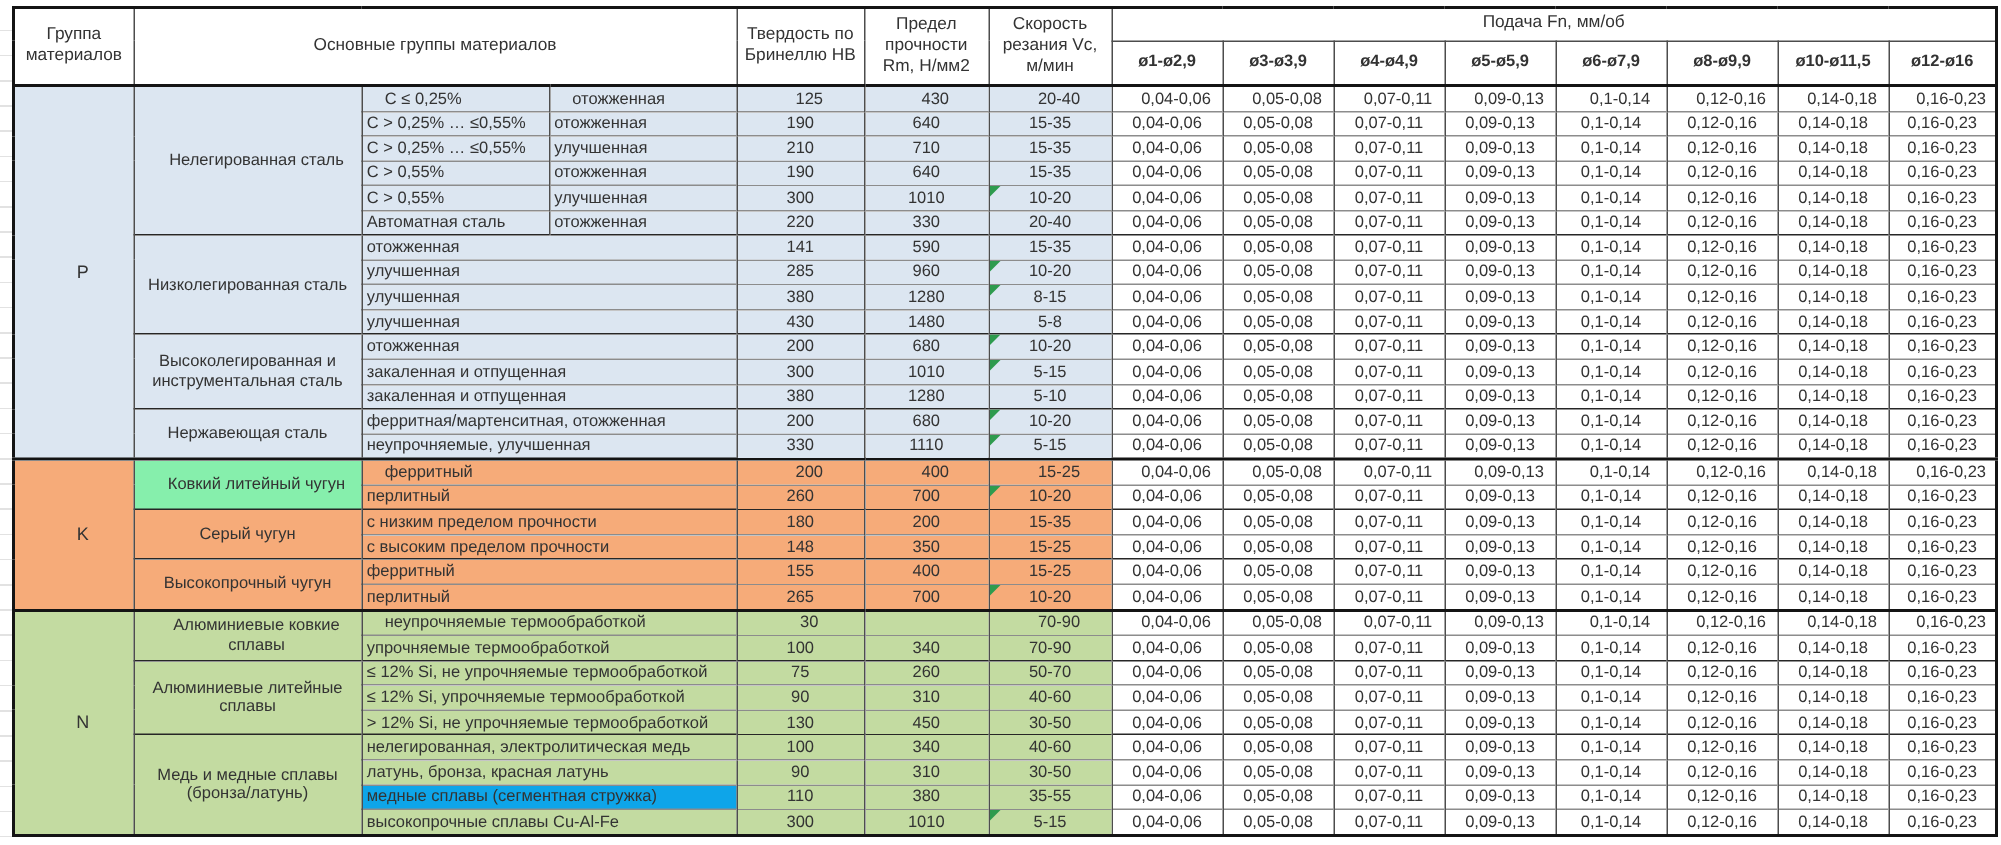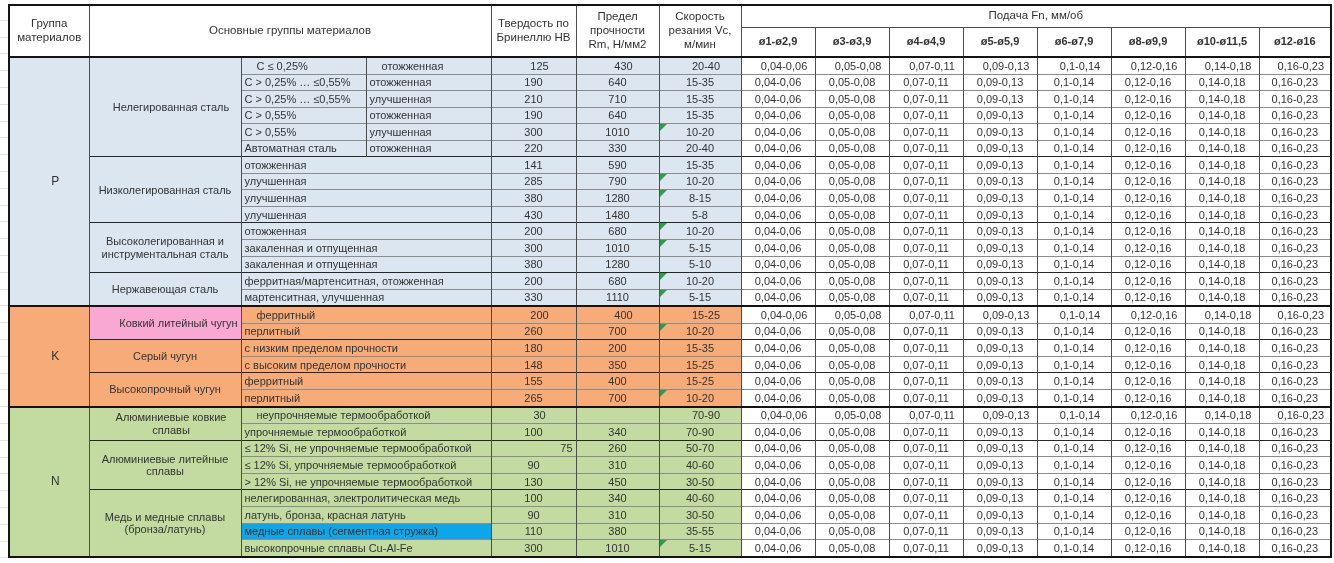--- a/index.html
+++ b/index.html
@@ -222,21 +222,21 @@
             <td class="c-feed">0,07-0,11</td>
             <td class="c-feed">0,09-0,13</td>
             <td class="c-feed">0,1-0,14</td>
             <td class="c-feed">0,12-0,16</td>
             <td class="c-feed">0,14-0,18</td>
             <td class="c-feed">0,16-0,23</td>
           </tr>
           <tr>
             <td class="c-sub" colspan="2" style="background: rgb(220, 230, 241);">улучшенная</td>
             <td class="c-num" style="background: rgb(220, 230, 241);">285</td>
-            <td class="c-num" style="background: rgb(220, 230, 241);">790</td>
+            <td class="c-num" style="background: rgb(220, 230, 241);">960</td>
             <td class="c-num" style="background: rgb(220, 230, 241);">10-20<span class="note-marker" style="border-top-color: rgb(46, 155, 78);"></span></td>
             <td class="c-feed">0,04-0,06</td>
             <td class="c-feed">0,05-0,08</td>
             <td class="c-feed">0,07-0,11</td>
             <td class="c-feed">0,09-0,13</td>
             <td class="c-feed">0,1-0,14</td>
             <td class="c-feed">0,12-0,16</td>
             <td class="c-feed">0,14-0,18</td>
             <td class="c-feed">0,16-0,23</td>
           </tr>
@@ -320,36 +320,36 @@
             <td class="c-feed">0,04-0,06</td>
             <td class="c-feed">0,05-0,08</td>
             <td class="c-feed">0,07-0,11</td>
             <td class="c-feed">0,09-0,13</td>
             <td class="c-feed">0,1-0,14</td>
             <td class="c-feed">0,12-0,16</td>
             <td class="c-feed">0,14-0,18</td>
             <td class="c-feed">0,16-0,23</td>
           </tr>
           <tr>
-            <td class="c-sub" colspan="2" style="background: rgb(220, 230, 241);">мартенситная, улучшенная</td>
+            <td class="c-sub" colspan="2" style="background: rgb(220, 230, 241);">неупрочняемые, улучшенная</td>
             <td class="c-num" style="background: rgb(220, 230, 241);">330</td>
             <td class="c-num" style="background: rgb(220, 230, 241);">1110</td>
             <td class="c-num" style="background: rgb(220, 230, 241);">5-15<span class="note-marker" style="border-top-color: rgb(46, 155, 78);"></span></td>
             <td class="c-feed">0,04-0,06</td>
             <td class="c-feed">0,05-0,08</td>
             <td class="c-feed">0,07-0,11</td>
             <td class="c-feed">0,09-0,13</td>
             <td class="c-feed">0,1-0,14</td>
             <td class="c-feed">0,12-0,16</td>
             <td class="c-feed">0,14-0,18</td>
             <td class="c-feed">0,16-0,23</td>
           </tr>
           <tr class="group-start">
             <td class="c-group" rowspan="6" style="background: rgb(246, 171, 121);">K</td>
-            <td class="c-material" rowspan="2" style="background: #f9a8d4; text-align: right;">Ковкий литейный чугун</td>
+            <td class="c-material" rowspan="2" style="background: #86efac;">Ковкий литейный чугун</td>
             <td class="c-sub" colspan="2" style="background: rgb(246, 171, 121);">ферритный</td>
             <td class="c-num" style="background: rgb(246, 171, 121);">200</td>
             <td class="c-num" style="background: rgb(246, 171, 121);">400</td>
             <td class="c-num" style="background: rgb(246, 171, 121);">15-25</td>
             <td class="c-feed">0,04-0,06</td>
             <td class="c-feed">0,05-0,08</td>
             <td class="c-feed">0,07-0,11</td>
             <td class="c-feed">0,09-0,13</td>
             <td class="c-feed">0,1-0,14</td>
             <td class="c-feed">0,12-0,16</td>
@@ -454,21 +454,21 @@
             <td class="c-feed">0,07-0,11</td>
             <td class="c-feed">0,09-0,13</td>
             <td class="c-feed">0,1-0,14</td>
             <td class="c-feed">0,12-0,16</td>
             <td class="c-feed">0,14-0,18</td>
             <td class="c-feed">0,16-0,23</td>
           </tr>
           <tr class="material-start">
             <td class="c-material" rowspan="3" style="background: rgb(195, 219, 161);">Алюминиевые литейные сплавы</td>
             <td class="c-sub" colspan="2" style="background: rgb(195, 219, 161);">≤ 12% Si, не упрочняемые термообработкой</td>
-            <td class="c-num" style="background: rgb(195, 219, 161); text-align: right;">75</td>
+            <td class="c-num" style="background: rgb(195, 219, 161);">75</td>
             <td class="c-num" style="background: rgb(195, 219, 161);">260</td>
             <td class="c-num" style="background: rgb(195, 219, 161);">50-70</td>
             <td class="c-feed">0,04-0,06</td>
             <td class="c-feed">0,05-0,08</td>
             <td class="c-feed">0,07-0,11</td>
             <td class="c-feed">0,09-0,13</td>
             <td class="c-feed">0,1-0,14</td>
             <td class="c-feed">0,12-0,16</td>
             <td class="c-feed">0,14-0,18</td>
             <td class="c-feed">0,16-0,23</td>

